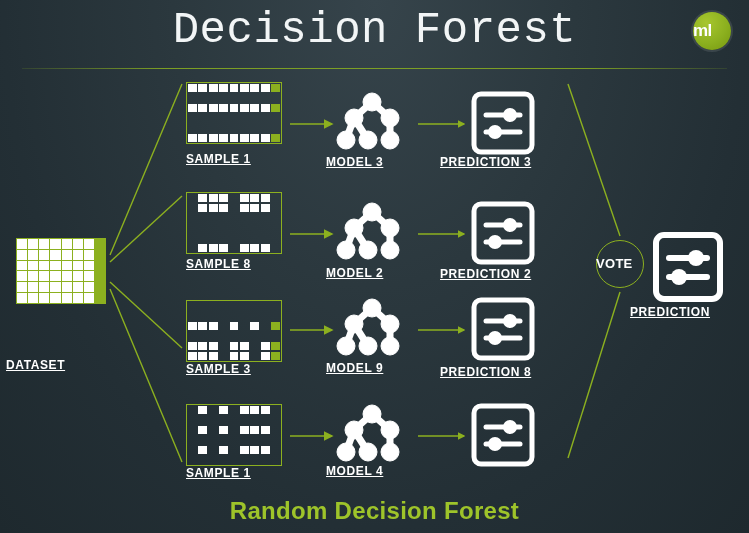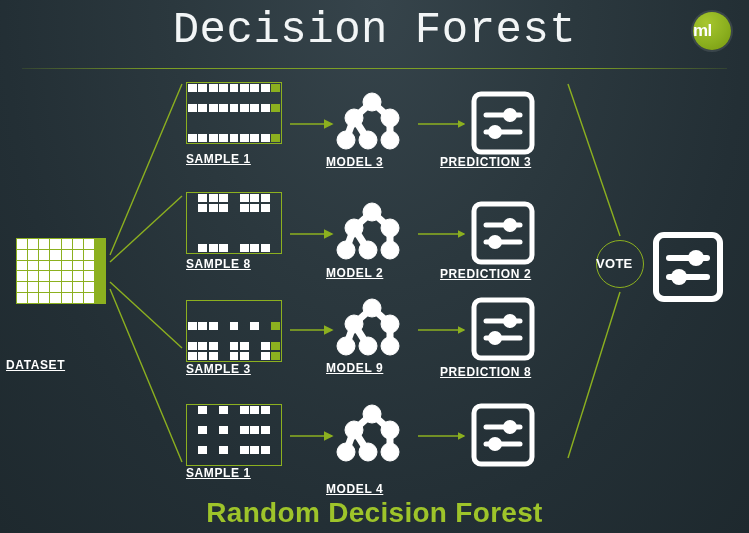--- a/index.html
+++ b/index.html
@@ -126,21 +126,21 @@
     letter-spacing: 0.3px;
     color: #ffffff;
   }
 
   
   #footer-caption {
     position: absolute;
     left: 0; top: 497px;
     width: 749px;
     text-align: center;
-    font-size: 28px;
+    font-size: 24px;
     font-weight: 700;
     letter-spacing: 0.3px;
     color: #9ec42a;
   }
 </style>
 </head>
 <body>
 
 <div id="stage">
 
@@ -556,25 +556,26 @@
       <div class="cell"></div>
       <div class="cell"></div>
       <div class="cell"></div>
       <div class="cell"></div>
     </div>
   <div class="caption light" style="left:186px; top:466px; width:96px;">SAMPLE 1</div>
 
   <div class="caption light" style="left:326px; top:155px; width:92px;">MODEL 3</div>
   <div class="caption light" style="left:326px; top:258px; width:92px;margin-top:8px;">MODEL 2</div>
   <div class="caption light" style="left:326px; top:361px; width:92px;">MODEL 9</div>
-  <div class="caption light" style="left:326px; top:482px; width:92px;">MODEL 4</div>
+  <div class="caption light" style="left:326px; top:464px; width:92px;">MODEL 4</div>
 
   <div class="caption light" style="left:440px; top:155px; width:128px;">PREDICTION 3</div>
   <div class="caption light" style="left:440px; top:259px; width:128px;margin-top:8px;">PREDICTION 2</div>
   <div class="caption light" style="left:440px; top:365px; width:128px;">PREDICTION 8</div>
 
   <div id="vote-circle"></div>
   <div id="vote-label">VOTE</div>
 
+  <div class="caption light" style="left:630px; top:305px; width:116px;">PREDICTION</div>
 
   <div id="footer-caption">Random Decision Forest</div>
 
 </div>
 
 </body></html>

